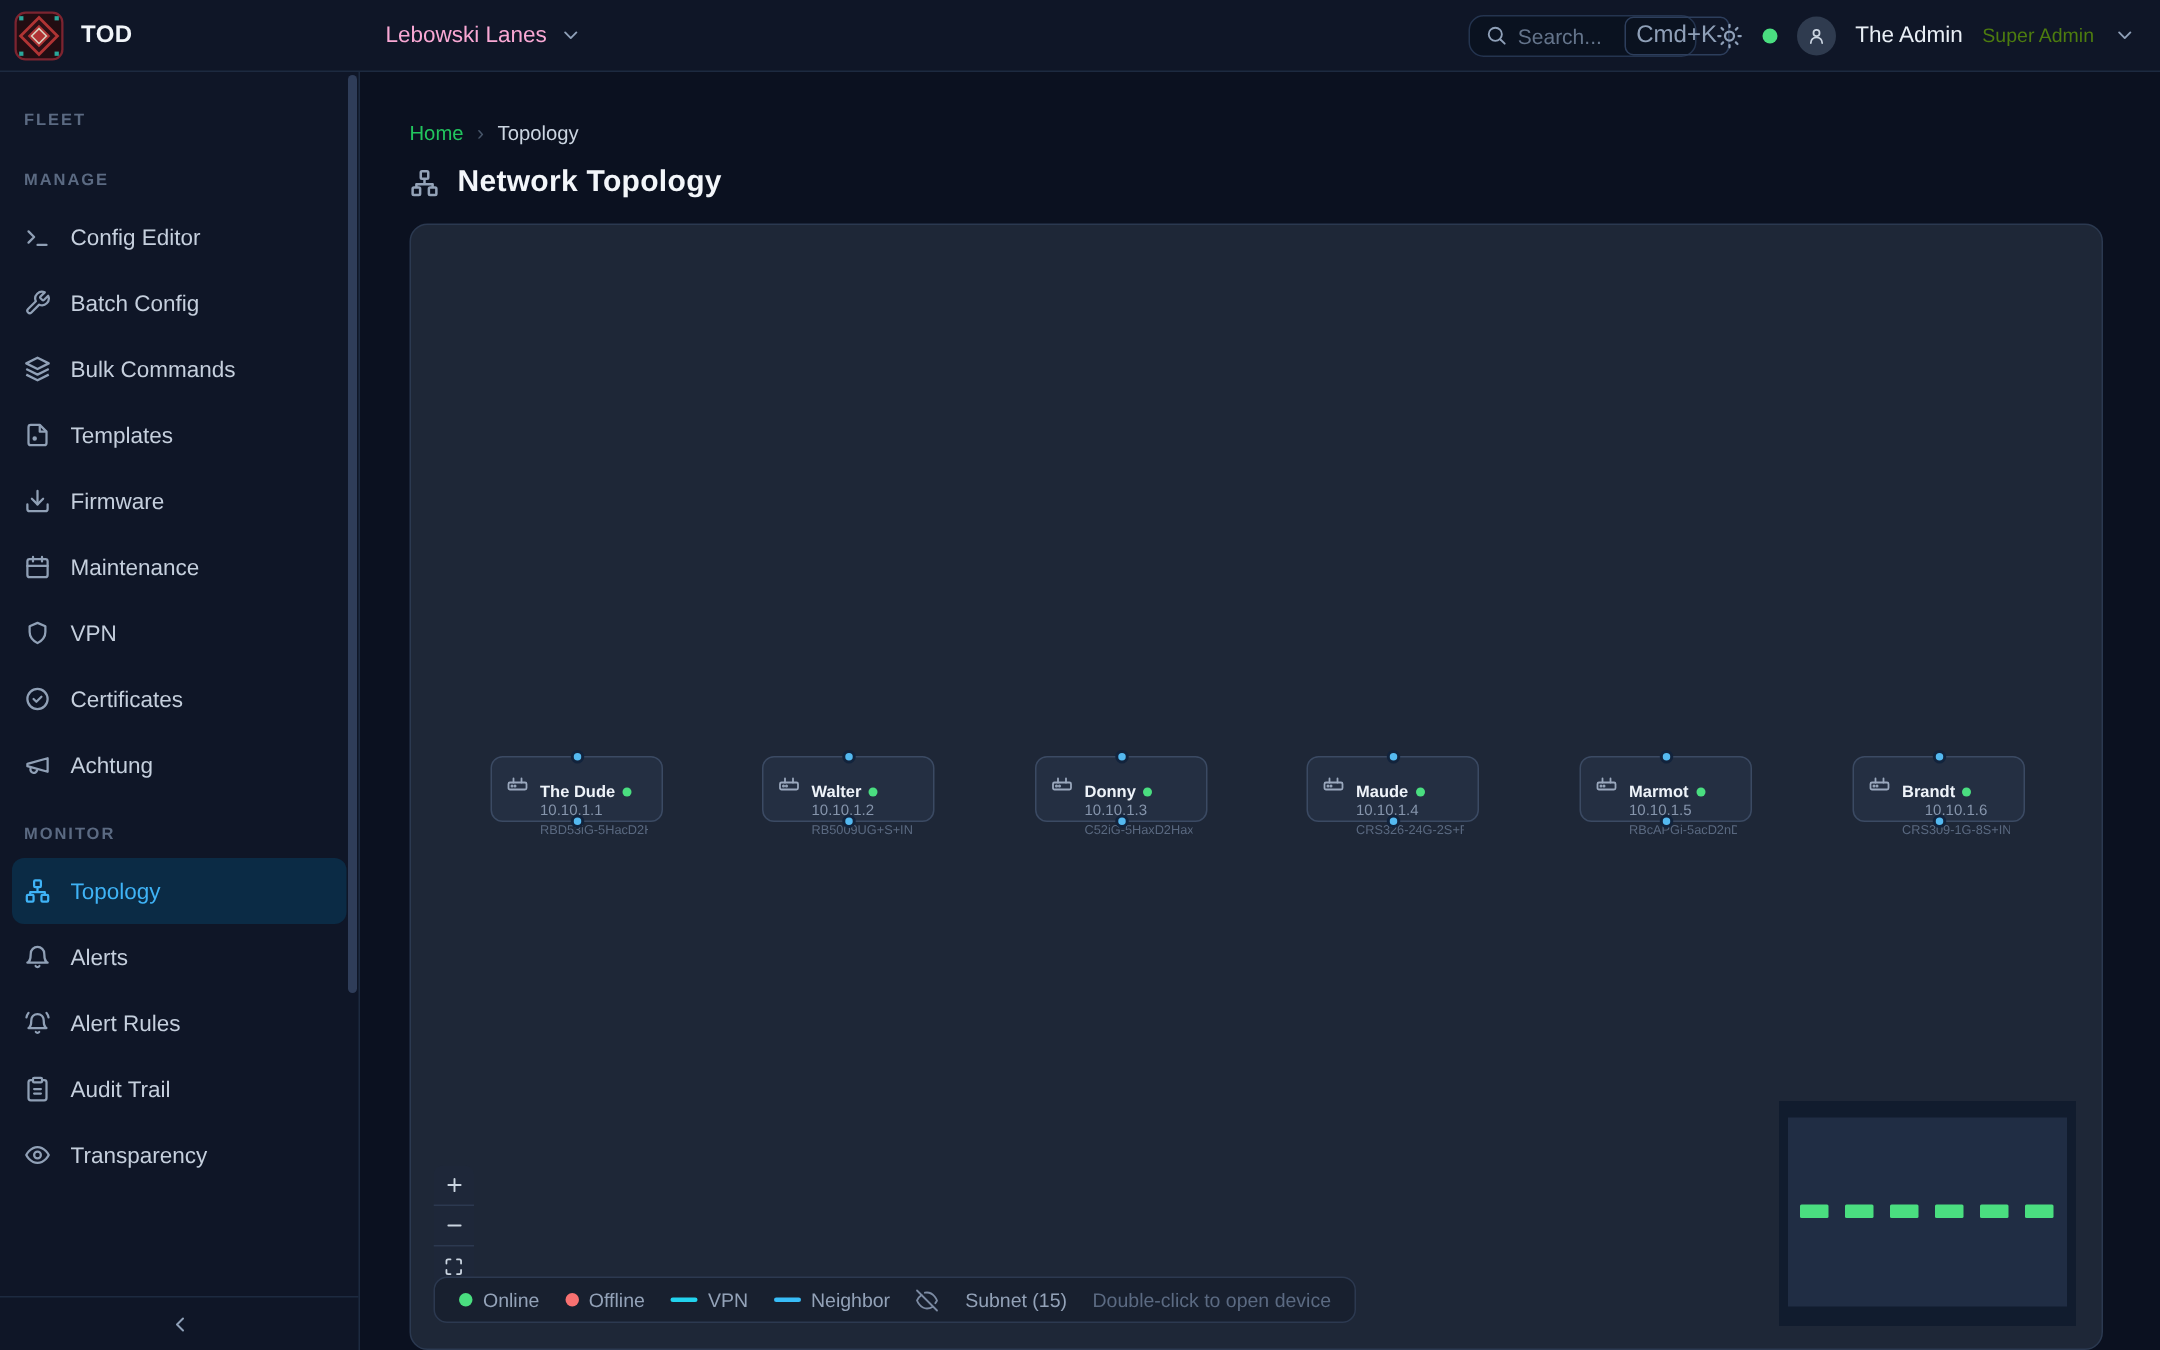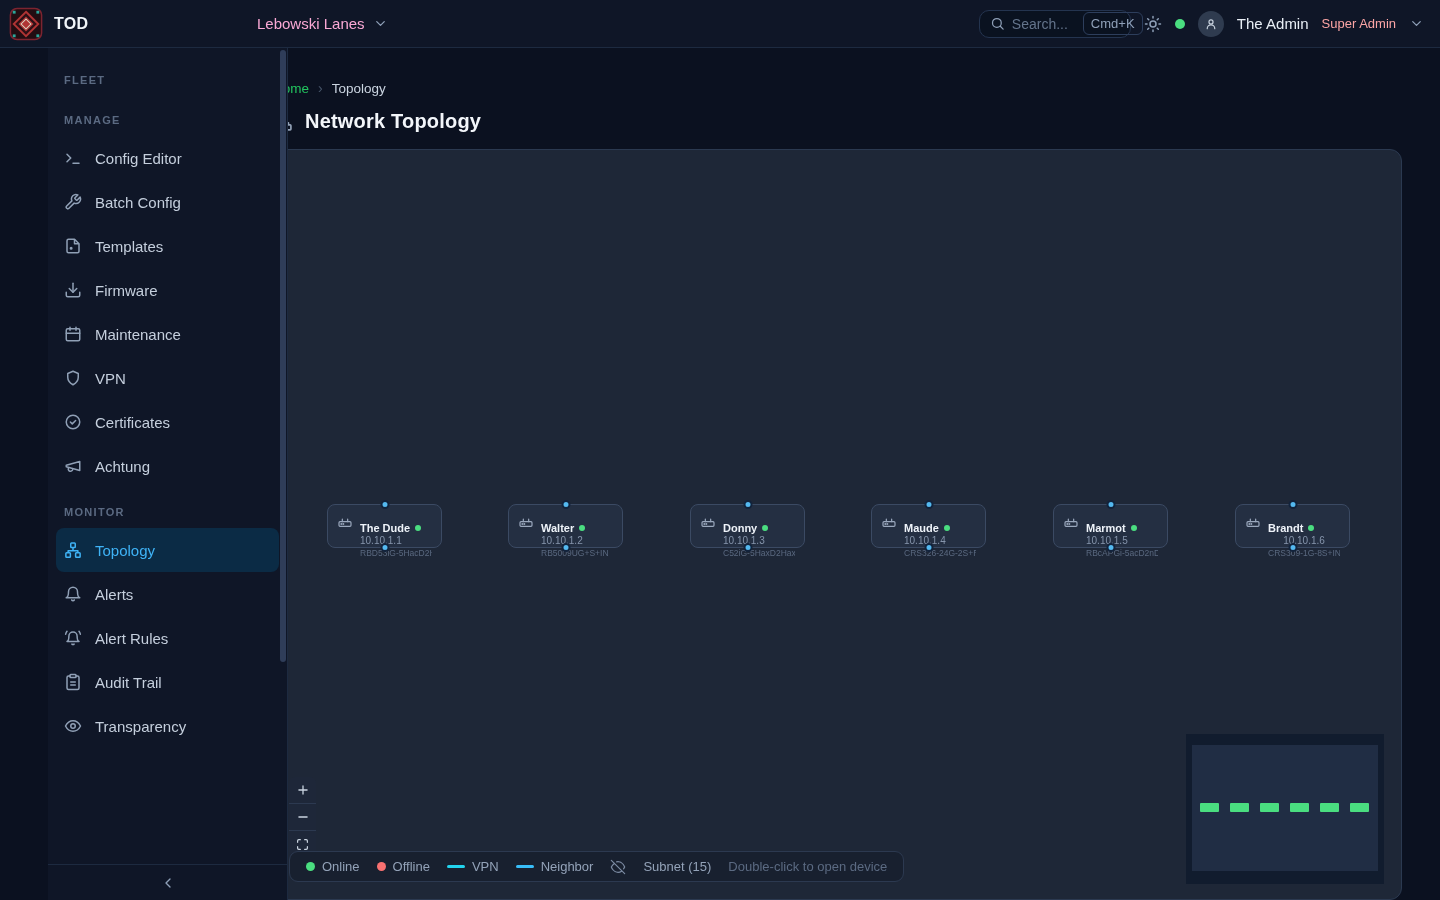--- a/index.html
+++ b/index.html
@@ -28,34 +28,34 @@
     width:152px; height:28px; border:1px solid #24344f; border-radius:10px;
     background:#0a1220; display:flex; align-items:center; gap:7px; padding:0 7px 0 10px;
   }
   .searchbox input {
     background:transparent; border:none; outline:none; color:#aab8cc;
     font-family:"Liberation Sans", sans-serif; font-size:14px; width:64px;
   }
   .searchbox input::placeholder { color:#64748b; }
   .kbd-badge {
     border:1px solid #2d3e5c; border-radius:6px; padding:3px 7px;
-    font-size:13px; color:#8fa0b8; white-space:nowrap;
+    font-size:16px; color:#8fa0b8; white-space:nowrap;
   }
   .status-dot { width:10px; height:10px; border-radius:50%; background:#4ade80; }
   .avatar {
     width:26px; height:26px; border-radius:50%; background:#2f3b4f;
     display:flex; align-items:center; justify-content:center; color:#cbd5e1;
   }
   .user-name { font-size:15px; color:#e8eef5; font-weight:500; }
-  .user-role { font-size:13px; color:#fca5a5; }
+  .user-role { font-size:13px; color:#4d7c0f; }
 
   
   .sidebar {
     position:absolute; top:48px; left:0; bottom:0; width:240px;
-    background:#0f1627; border-right:1px solid #1d2a40; z-index:10; padding-top:8px;margin-left:48px;
+    background:#0f1627; border-right:1px solid #1d2a40; z-index:10; padding-top:8px;
   }
   .scroll-thumb {
     position:absolute; top:2px; right:1px; width:6px; height:612px;
     background:#2f3d59; border-radius:3px;
   }
   .nav-section-label {
     padding:18px 16px 10px; font-size:11px; font-weight:700;
     letter-spacing:1.3px; color:#5b6a82;
   }
   .nav-item {
@@ -232,20 +232,30 @@
     <span class="ni">
         <svg width="18" height="18" viewBox="0 0 24 24" fill="none" stroke="currentColor" stroke-width="2" stroke-linecap="round" stroke-linejoin="round">
           <path d="M14.7 6.3a1 1 0 0 0 0 1.4l1.6 1.6a1 1 0 0 0 1.4 0l3.77-3.77a6 6 0 0 1-7.94 7.94l-6.91 6.91a2.12 2.12 0 0 1-3-3l6.91-6.91a6 6 0 0 1 7.94-7.94l-3.76 3.76z"></path>
         </svg>
       </span>
     <span>Batch Config</span>
   </div>
   <div class="nav-item">
     <span class="ni">
         <svg width="18" height="18" viewBox="0 0 24 24" fill="none" stroke="currentColor" stroke-width="2" stroke-linejoin="round">
+          <path d="m12 2 10 5-10 5L2 7l10-5z"></path>
+          <path d="m2 12 10 5 10-5"></path>
+          <path d="m2 17 10 5 10-5"></path>
+        </svg>
+      </span>
+    <span>Bulk Commands</span>
+  </div>
+  <div class="nav-item">
+    <span class="ni">
+        <svg width="18" height="18" viewBox="0 0 24 24" fill="none" stroke="currentColor" stroke-width="2" stroke-linejoin="round">
           <path d="M14 3H6a2 2 0 0 0-2 2v14a2 2 0 0 0 2 2h12a2 2 0 0 0 2-2V9l-6-6z"></path>
           <path d="M14 3v6h6"></path>
           <circle cx="9.5" cy="15" r="1"></circle>
         </svg>
       </span>
     <span>Templates</span>
   </div>
   <div class="nav-item">
     <span class="ni">
         <svg width="18" height="18" viewBox="0 0 24 24" fill="none" stroke="currentColor" stroke-width="2" stroke-linecap="round" stroke-linejoin="round">

